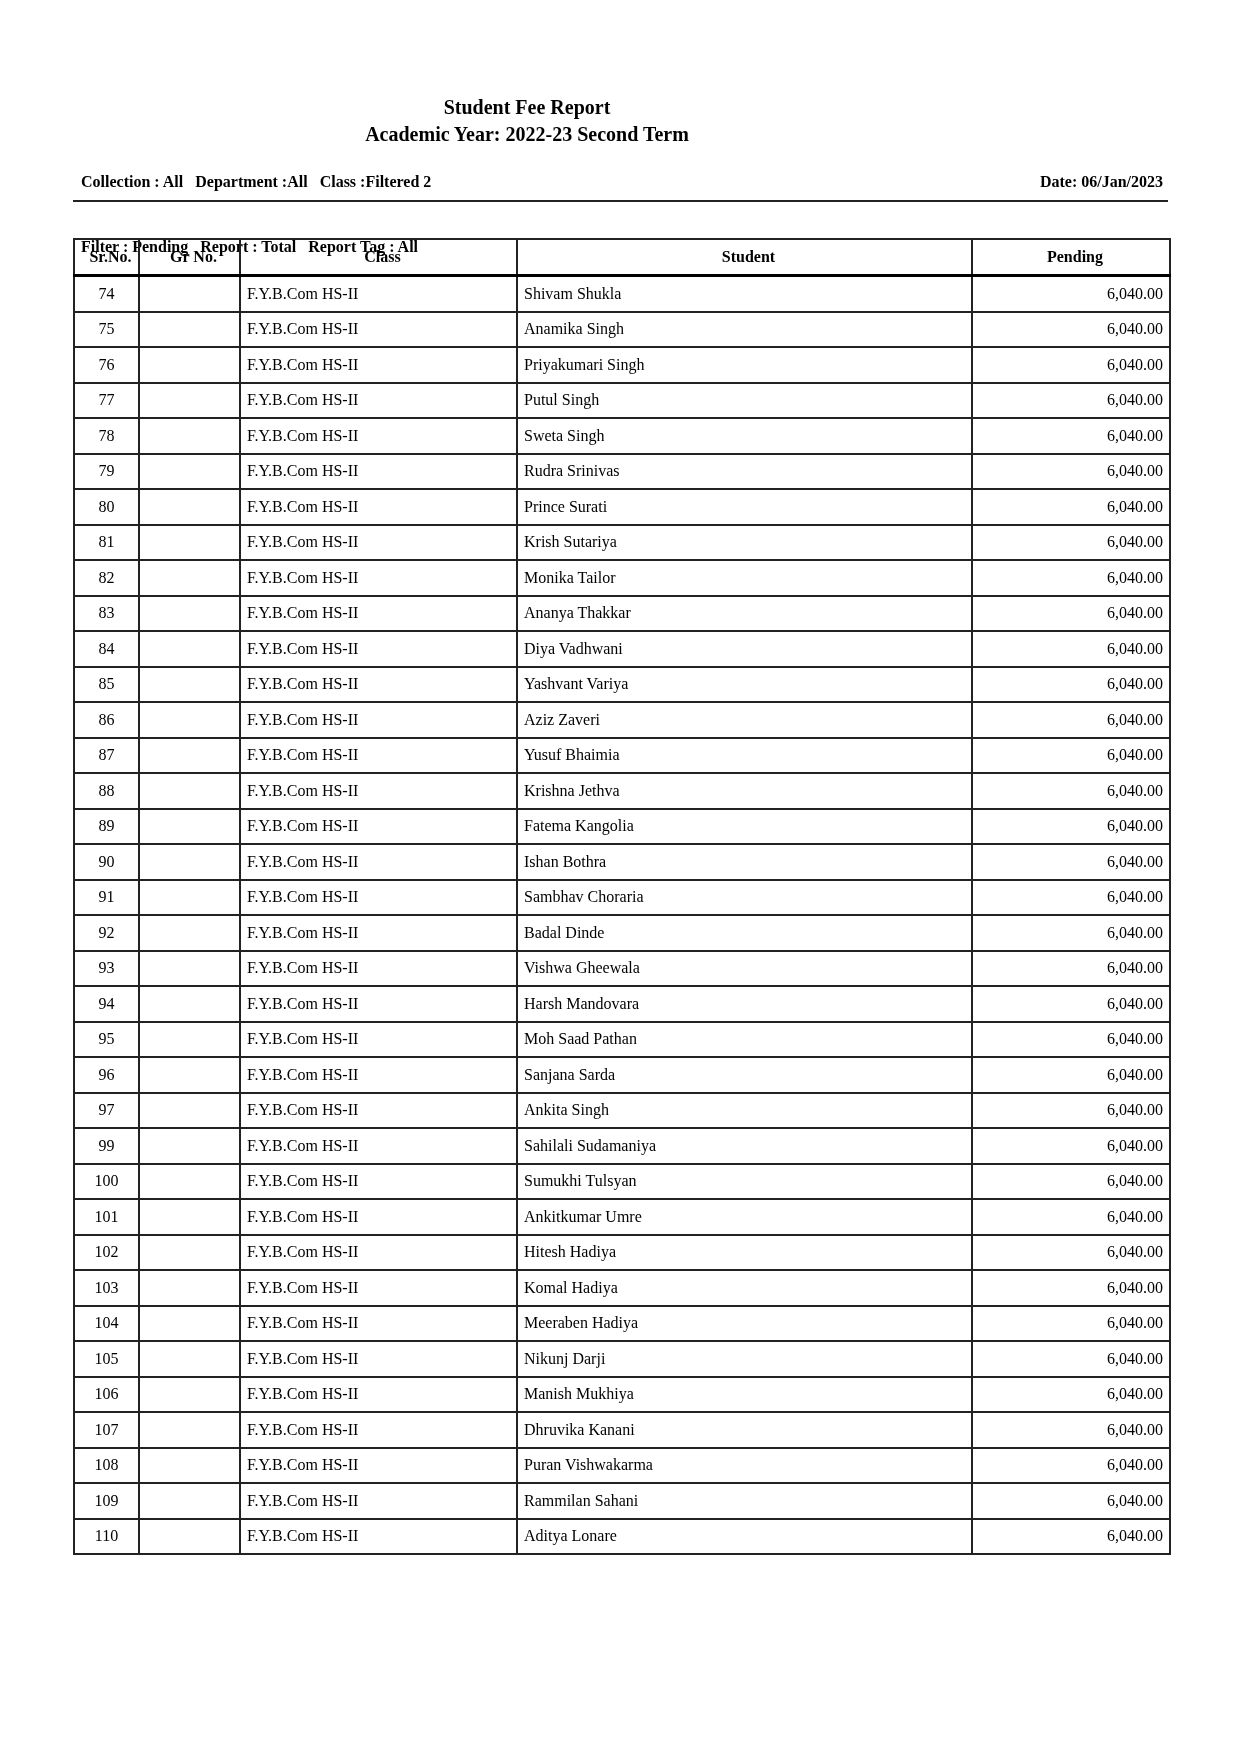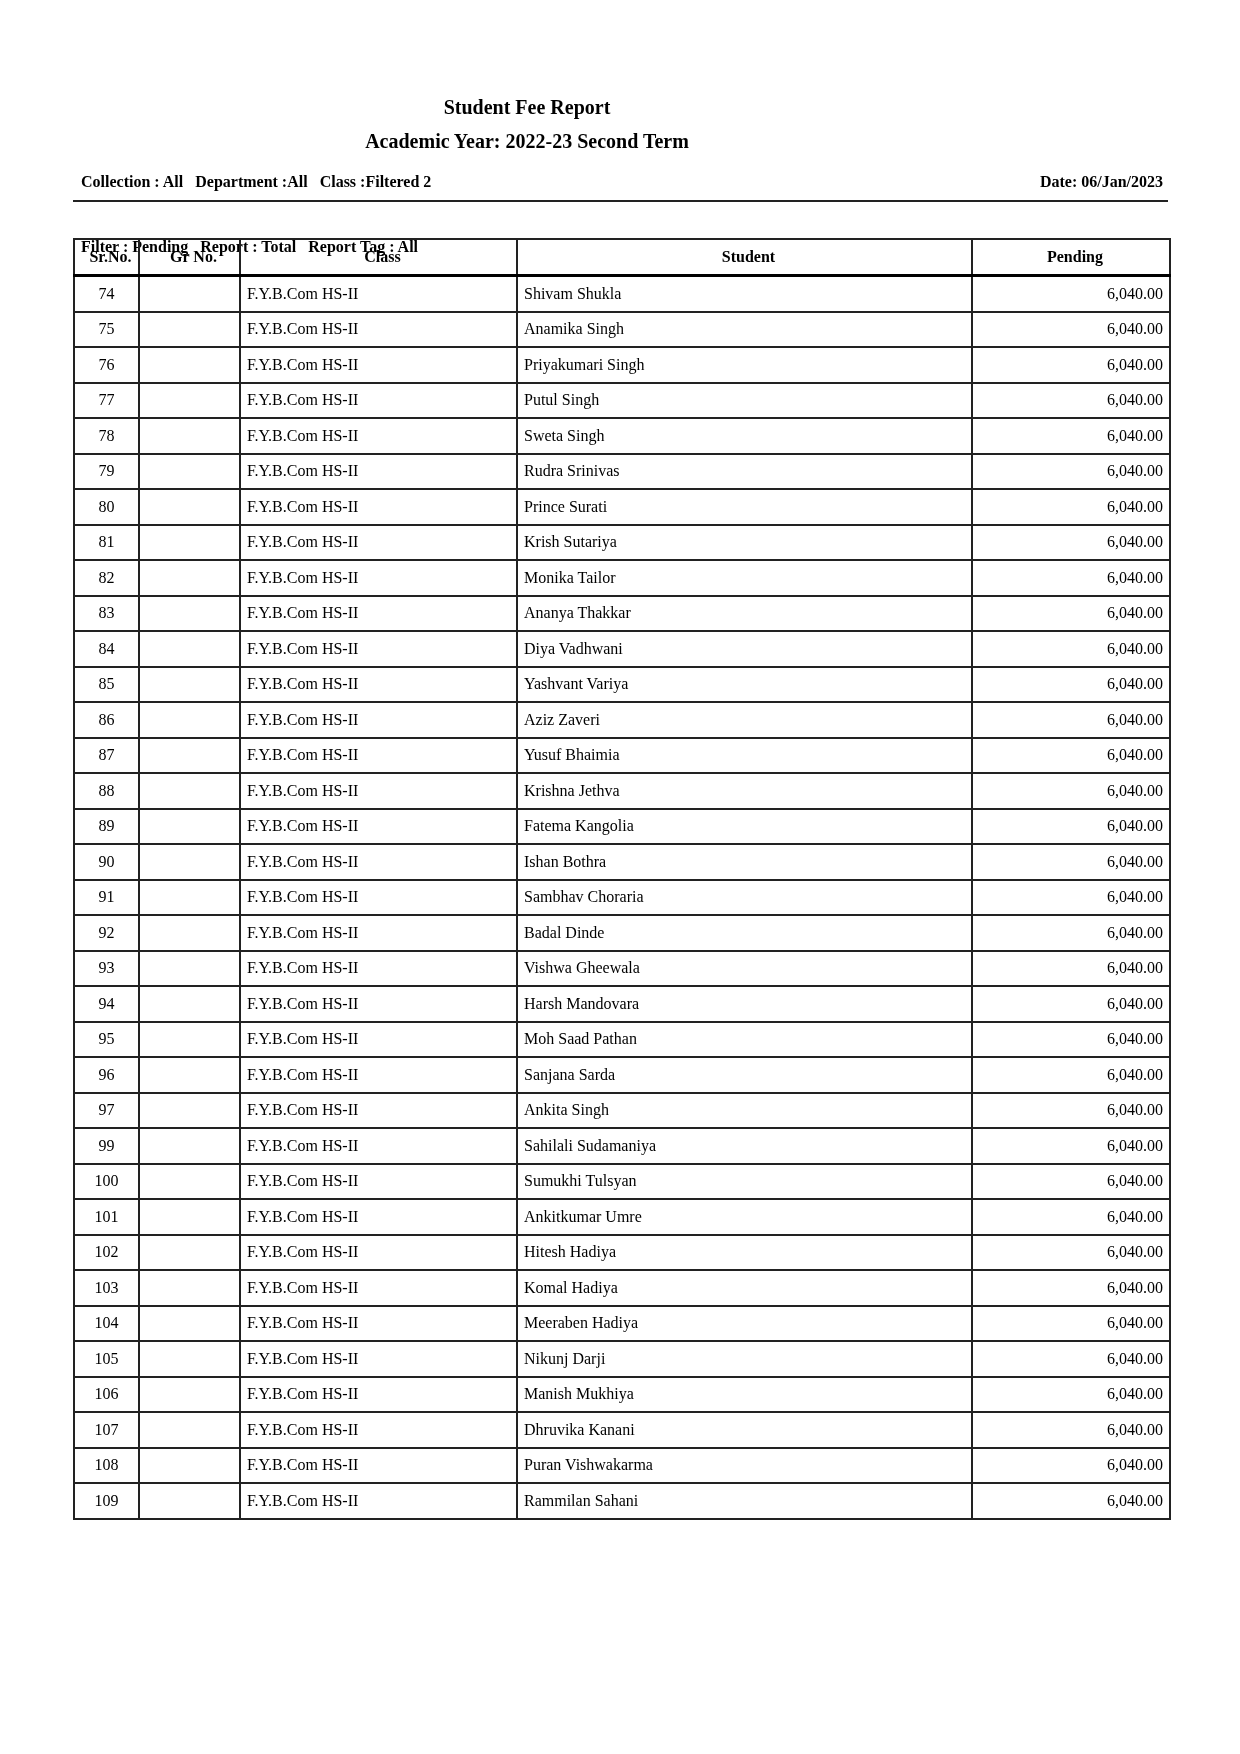--- a/index.html
+++ b/index.html
@@ -18,21 +18,21 @@
     .title {
       position: absolute;
       left: 0;
       width: 1054px;
       text-align: center;
       font-weight: bold;
       font-size: 20px;
       line-height: 24px;
     }
     #title1 { top: 95px; }
-    #title2 { top: 129px; }
+    #title2 { top: 122px; }
 
     .meta-left {
       position: absolute;
       left: 81px;
       top: 172px;
       font-weight: bold;
       font-size: 16px;
       line-height: 20px;
       white-space: pre;
     }
@@ -365,14 +365,21 @@
         <td class="c-student">Puran Vishwakarma</td>
         <td class="c-pending">6,040.00</td>
       </tr>
       <tr>
         <td class="c-sr">109</td>
         <td class="c-gr"></td>
         <td class="c-class">F.Y.B.Com HS-II</td>
         <td class="c-student">Rammilan Sahani</td>
         <td class="c-pending">6,040.00</td>
       </tr>
+      <tr>
+        <td class="c-sr">110</td>
+        <td class="c-gr"></td>
+        <td class="c-class">F.Y.B.Com HS-II</td>
+        <td class="c-student">Aditya Lonare</td>
+        <td class="c-pending">6,040.00</td>
+      </tr>
     </tbody>
 </table>
 
 </body></html>

